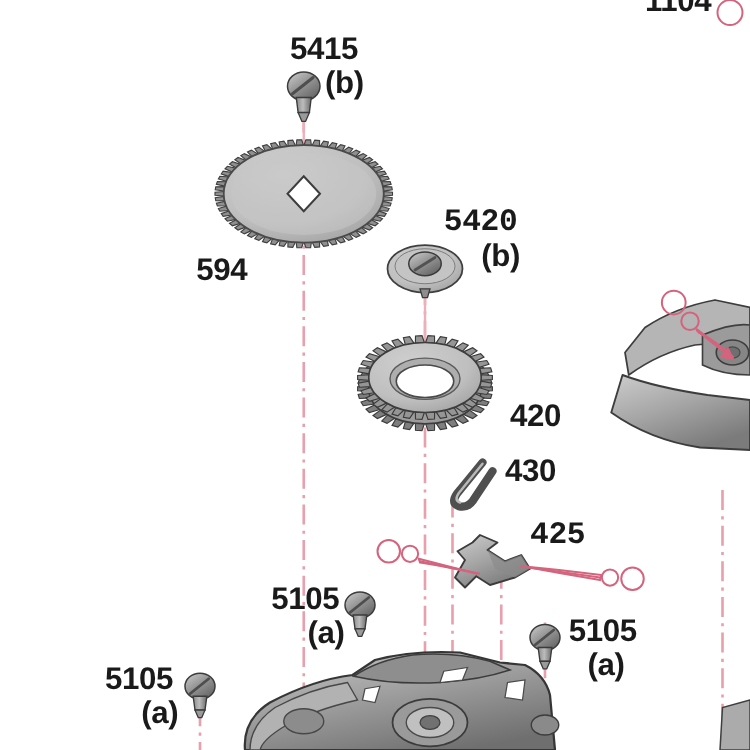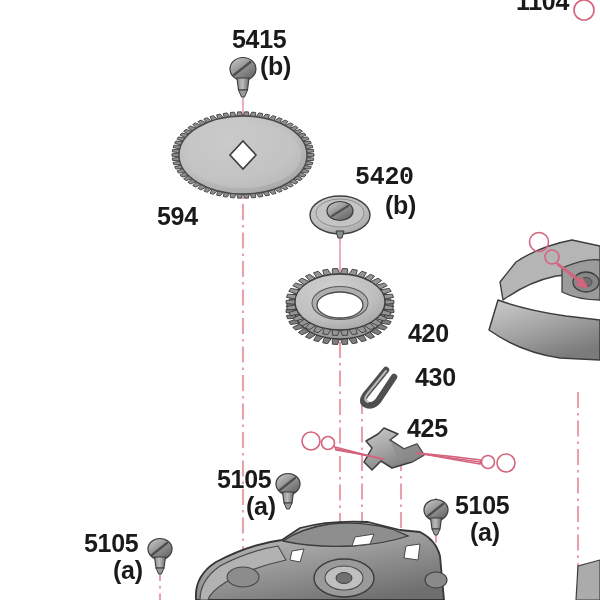--- a/index.html
+++ b/index.html
@@ -368,23 +368,23 @@
   <div class="label" style="left:232px; top:26px;">5415</div>
   <div class="label sub" style="left:260px; top:53px;">(b)</div>
 
   <div class="label" style="left:157px; top:203px;">594</div>
 
   <div class="label" style="left:355px; top:165px;font-family:Liberation Mono, monospace;">5420</div>
   <div class="label sub" style="left:385px; top:192px;">(b)</div>
 
   <div class="label" style="left:408px; top:320px;">420</div>
 
-  <div class="label" style="left:404px; top:364px;margin-left:11px;">430</div>
-
-  <div class="label" style="left:407px; top:415px;">425</div>
+  <div class="label" style="left:404px; top:364px;">430</div>
+
+  <div class="label" style="left:424px; top:415px;font-family:Liberation Mono, monospace;">425</div>
 
   <div class="label" style="left:217px; top:466px;">5105</div>
   <div class="label sub" style="left:246px; top:493px;">(a)</div>
 
   <div class="label" style="left:455px; top:492px;">5105</div>
   <div class="label sub" style="left:470px; top:519px;">(a)</div>
 
   <div class="label" style="left:84px; top:530px;">5105</div>
   <div class="label sub" style="left:113px; top:557px;">(a)</div>
 

